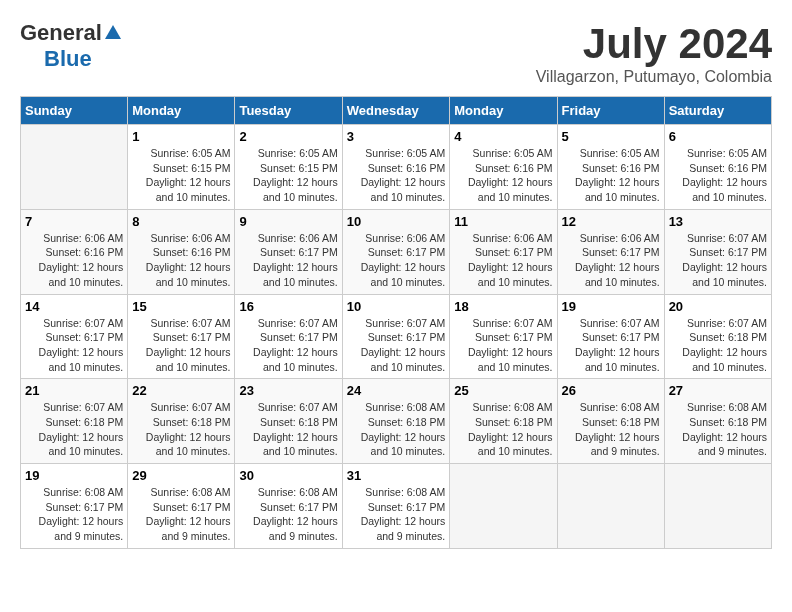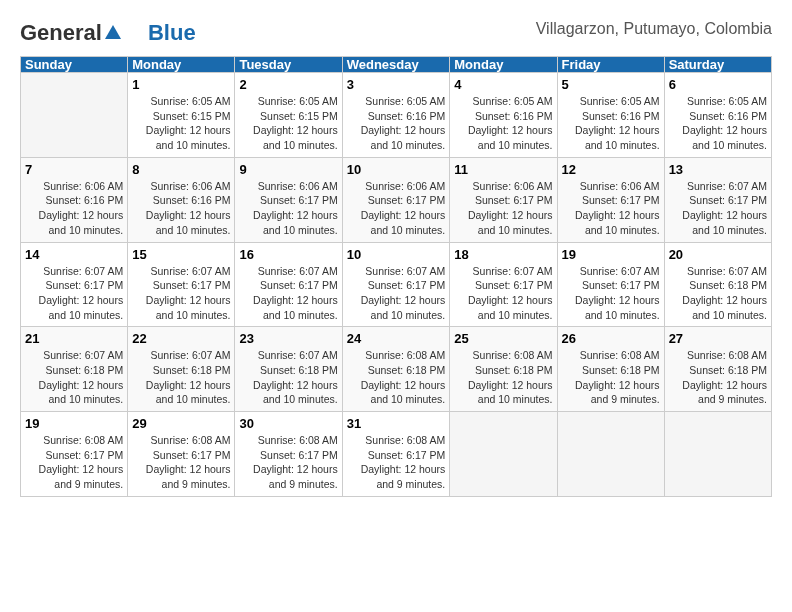--- a/index.html
+++ b/index.html
@@ -11,20 +11,21 @@
       padding: 20px;
     }
     .header-section {
       display: flex;
       justify-content: space-between;
       align-items: flex-start;
       margin-bottom: 10px;
     }
     .logo {
       display: flex;
+      flex-direction: column;
       align-items: flex-start;
       justify-content: flex-end;
     }
     .logo-general {
       font-size: 22px;
       font-weight: bold;
       color: #333;
     }
     .logo-blue {
       font-size: 22px;
@@ -45,21 +46,21 @@
       color: #555;
     }
     .calendar {
       width: 100%;
       border-collapse: collapse;
       font-size: 11px;
     }
     .calendar th {
       background: #1a6aad;
       color: #fff;
-      padding: 0 4px;
+      padding: 6px 4px;
       text-align: left;
       font-size: 13px;
       border: 1px solid #ccc;
     }
     .calendar td {
       border: 1px solid #ccc;
       vertical-align: top;
       padding: 4px;
       width: 108px;
       min-height: 80px;
@@ -91,20 +92,21 @@
   <div class="logo">
     <div style="display:flex; align-items:center;">
       <span class="logo-general">General</span>
       <svg width="18" height="18" viewBox="0 0 18 18" style="margin: 0 2px;">
         <polygon points="9,1 17,15 1,15" fill="#1a6aad"></polygon>
       </svg>
     </div>
     <span class="logo-blue">Blue</span>
   </div>
   <div class="title-section">
+    <div class="month-year">July 2024</div>
     <div class="location">Villagarzon, Putumayo, Colombia</div>
   </div>
 </div>
 
 <table class="calendar">
   <thead>
     <tr>
     <th>Sunday</th>
         <th>Monday</th>
         <th>Tuesday</th>

